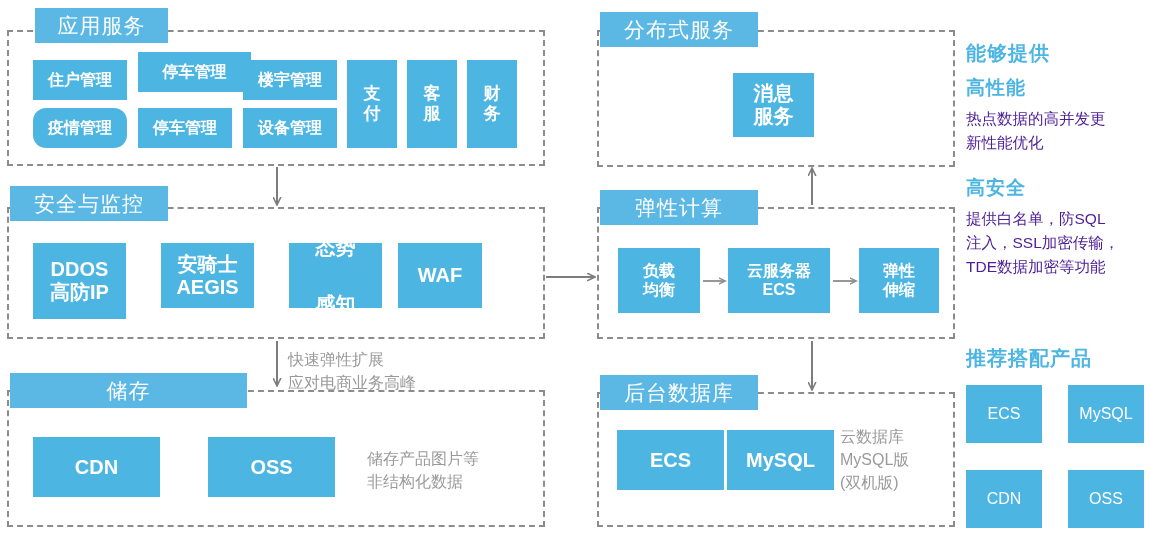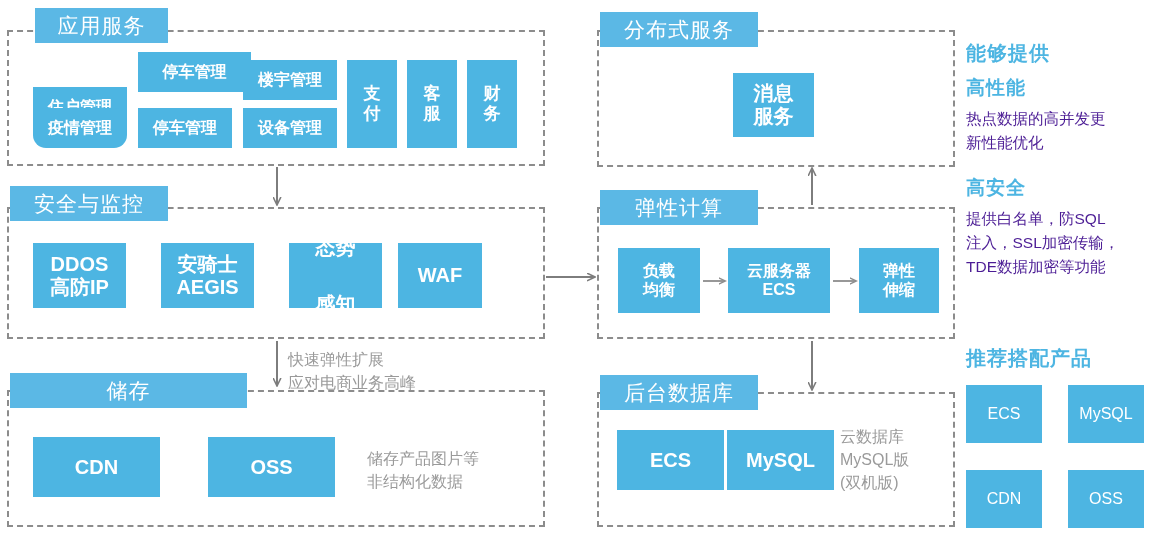--- a/index.html
+++ b/index.html
@@ -94,21 +94,21 @@
   .arrow-svg{position:absolute;overflow:visible;z-index:6;}
 </style>
 </head>
 <body>
 
 <div class="canvas">
 
   <div class="panel" style="left:7px;top:30px;width:538px;height:136px;"></div>
   <div class="panel-title" style="left:35px;top:8px;width:133px;height:35px;">应用服务</div>
 
-  <div class="tile cn" style="left:33px;top:60px;width:94px;height:40px;margin-top:27px;">住户管理</div>
+  <div class="tile cn" style="left:33px;top:60px;width:94px;height:40px;">住户管理</div>
   <div class="tile cn" style="left:138px;top:52px;width:113px;height:40px;">停车管理</div>
   <div class="tile cn" style="left:243px;top:60px;width:94px;height:40px;">楼宇管理</div>
 
   <div class="tile cn" style="left:33px;top:108px;width:94px;height:40px;border-radius:13px;">疫情管理</div>
   <div class="tile cn" style="left:138px;top:108px;width:94px;height:40px;">停车管理</div>
   <div class="tile cn" style="left:243px;top:108px;width:94px;height:40px;">设备管理</div>
 
   <div class="tile vert" style="left:347px;top:60px;width:50px;height:88px;">
     <span>支</span>
     <span>付</span>
@@ -118,21 +118,21 @@
     <span>服</span>
   </div>
   <div class="tile vert" style="left:467px;top:60px;width:50px;height:88px;">
     <span>财</span>
     <span>务</span>
   </div>
 
   <div class="panel" style="left:7px;top:207px;width:538px;height:132px;"></div>
   <div class="panel-title" style="left:10px;top:186px;width:158px;height:35px;">安全与监控</div>
 
-  <div class="tile big" style="left:33px;top:243px;width:93px;height:65px;">
+  <div class="tile big" style="left:33px;top:243px;width:93px;height:76px;">
     <span>DDOS</span>
     <span>高防IP</span>
   </div>
   <div class="tile big" style="left:161px;top:243px;width:93px;height:65px;">
     <span>安骑士</span>
     <span>AEGIS</span>
   </div>
   <div class="tile big" style="left:289px;top:243px;width:93px;height:65px;gap:34px;">
     <span>态势</span>
     <span>感知</span>

